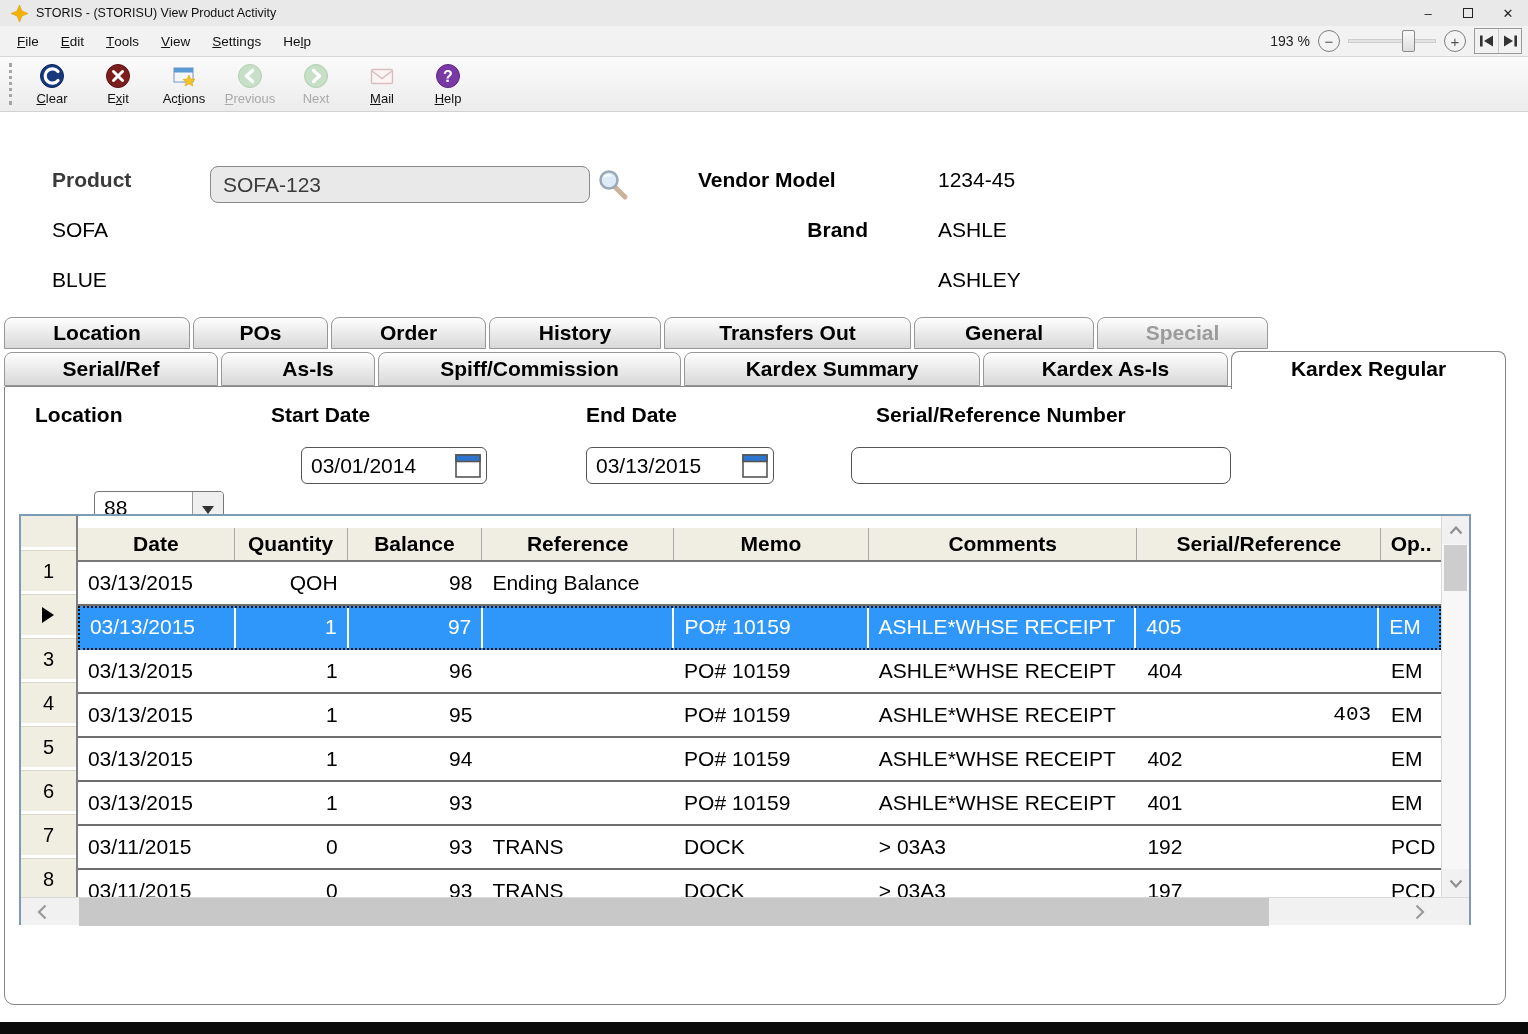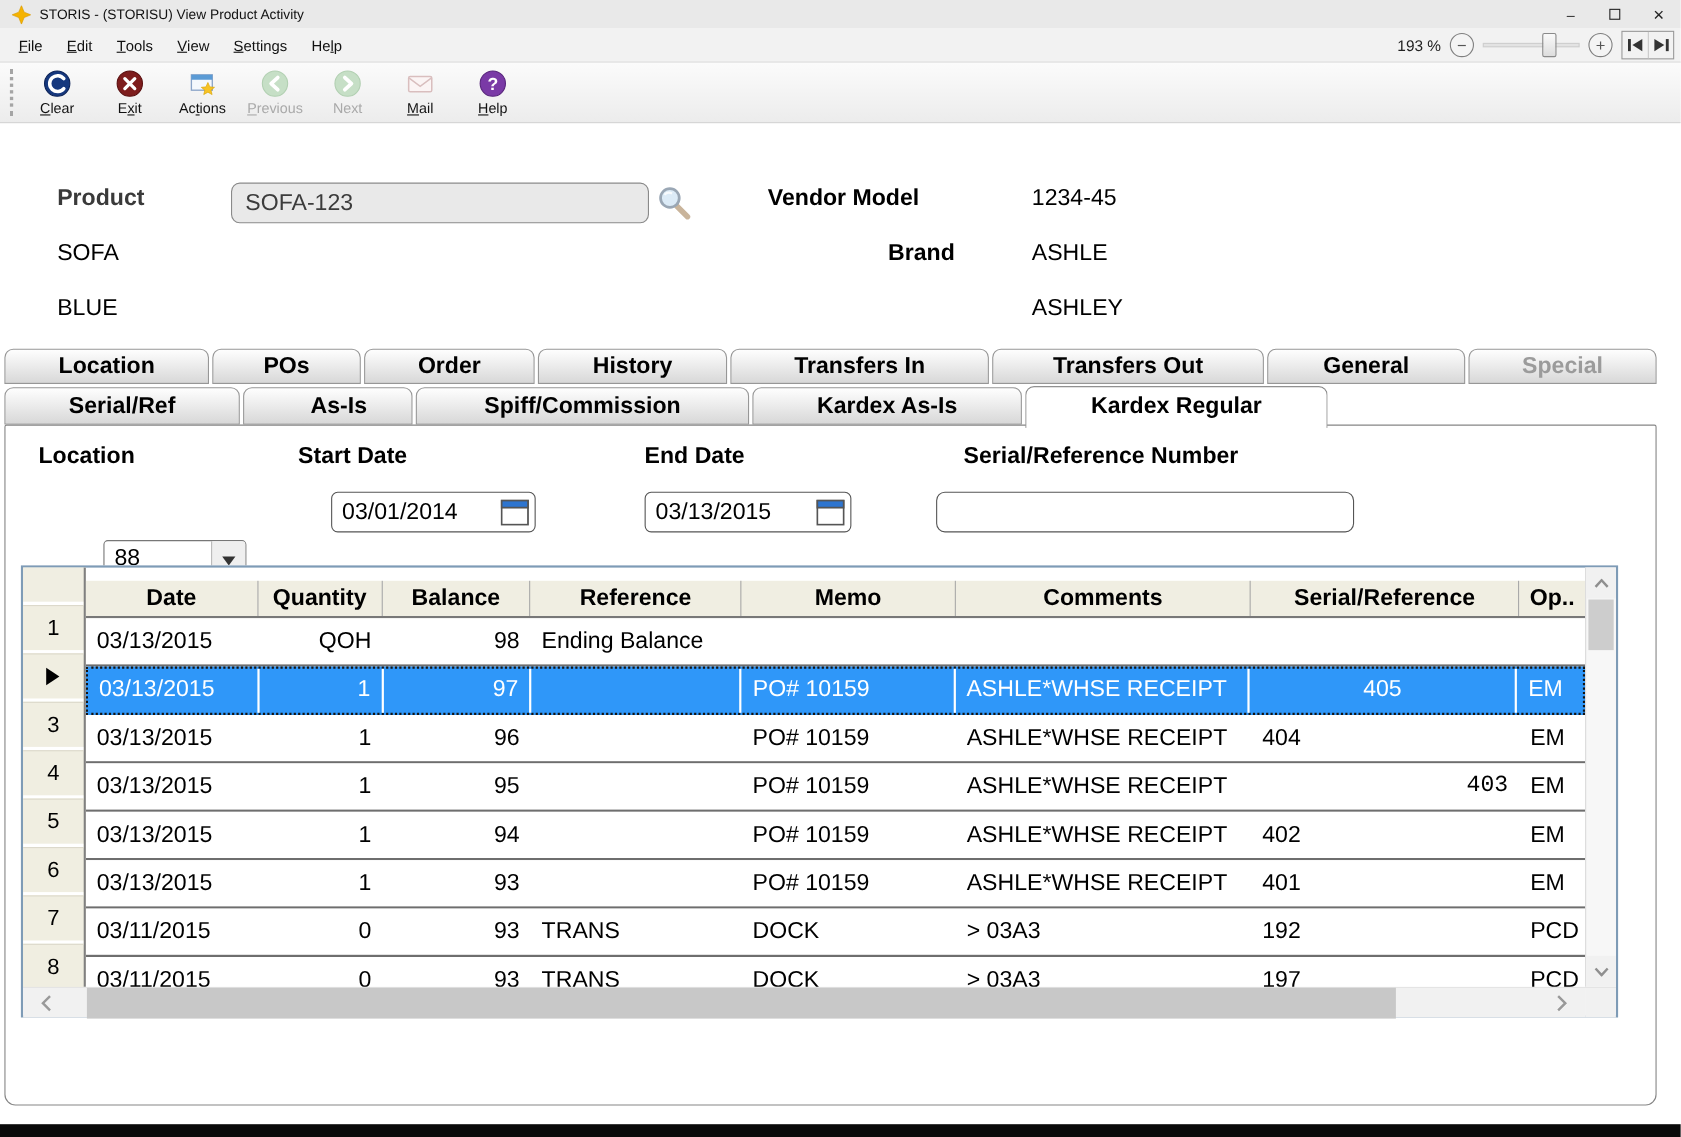--- a/index.html
+++ b/index.html
@@ -229,29 +229,29 @@
 <span class="lbl-bold" style="left:698px;top:218px;width:170px;text-align:right;">Brand</span>
 <span class="lbl-plain" style="left:938px;top:218px;">ASHLE</span>
 <span class="lbl-plain" style="left:52px;top:268px;">BLUE</span>
 <span class="lbl-plain" style="left:938px;top:268px;">ASHLEY</span>
 
 <div class="tab-row" id="tabrow1">
     <div class="tab" style="width: 186px;">Location</div>
     <div class="tab" style="width: 135px;">POs</div>
     <div class="tab" style="width: 155px;">Order</div>
     <div class="tab" style="width: 172px;">History</div>
-    <div class="tab" style="width: 235px;">Transfers In</div>
     <div class="tab" style="width: 247px;">Transfers Out</div>
     <div class="tab" style="width: 180px;">General</div>
     <div class="tab disabled" style="width: 171px;">Special</div>
   </div>
 <div class="tab-row" id="tabrow2">
     <div class="tab" style="width: 214px;">Serial/Ref</div>
     <div class="tab" style="width: 154px; padding-left: 20px;">As-Is</div>
     <div class="tab" style="width: 303px;">Spiff/Commission</div>
+    <div class="tab" style="width: 296px;">Kardex Summary</div>
     <div class="tab" style="width: 245px;">Kardex As-Is</div>
     <div class="tab active" style="width: 275px;">Kardex Regular</div>
   </div>
 
 <div class="panel">
   <span class="flabel" style="left:30px;top:16px;">Location</span>
   <span class="flabel" style="left:266px;top:16px;">Start Date</span>
   <span class="flabel" style="left:581px;top:16px;">End Date</span>
   <span class="flabel" style="left:871px;top:16px;">Serial/Reference Number</span>
 
@@ -323,21 +323,21 @@
               <div class="cell" style="width: 244px; text-align: left;"></div>
               <div class="cell" style="width: 60px; text-align: left;"></div>
             </div>
             <div class="grid-row selected">
               <div class="cell" style="width: 157px; text-align: left;">03/13/2015</div>
               <div class="cell" style="width: 113px; text-align: right;">1</div>
               <div class="cell" style="width: 135px; text-align: right;">97</div>
               <div class="cell" style="width: 192px; text-align: left;"></div>
               <div class="cell" style="width: 195px; text-align: left;">PO# 10159</div>
               <div class="cell" style="width: 269px; text-align: left;">ASHLE*WHSE RECEIPT</div>
-              <div class="cell" style="width: 244px; text-align: center;">405</div>
+              <div class="cell" style="width: 244px; text-align: left;">405</div>
               <div class="cell" style="width: 60px; text-align: left;">EM</div>
             </div>
             <div class="grid-row">
               <div class="cell" style="width: 157px; text-align: left;">03/13/2015</div>
               <div class="cell" style="width: 113px; text-align: right;">1</div>
               <div class="cell" style="width: 135px; text-align: right;">96</div>
               <div class="cell" style="width: 192px; text-align: left;"></div>
               <div class="cell" style="width: 195px; text-align: left;">PO# 10159</div>
               <div class="cell" style="width: 269px; text-align: left;">ASHLE*WHSE RECEIPT</div>
               <div class="cell" style="width: 244px; text-align: left;">404</div>

